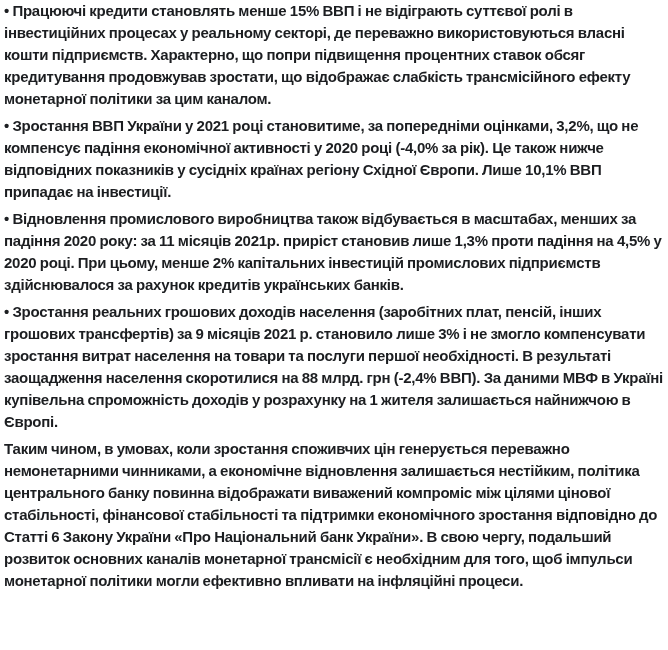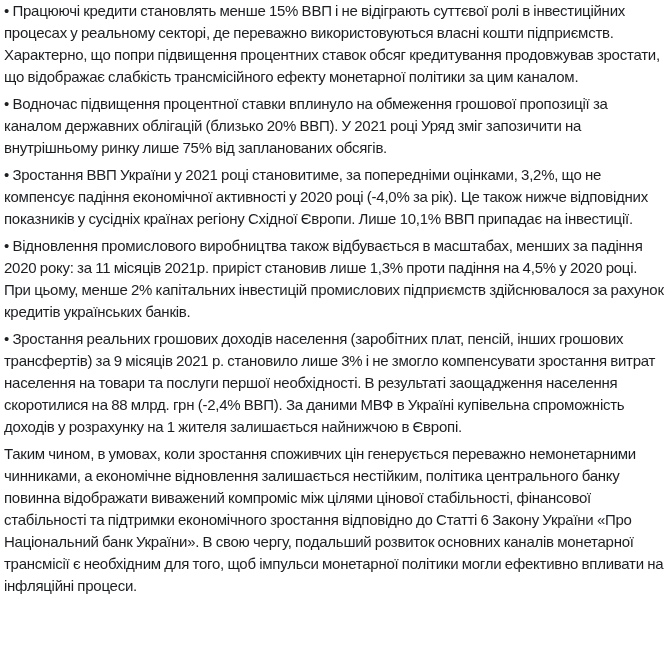--- a/index.html
+++ b/index.html
@@ -14,29 +14,29 @@
     }
     .post-body {
       position: relative;
       padding: 0 0 0 4px;
       font-family: "Liberation Sans", sans-serif;
       font-size: 15px;
       line-height: 22px;
       color: #1c1e21;
       letter-spacing: -0.25px;
       word-spacing: -0.5px;
+      font-weight: bold;
     }
     .para {
       margin: 0 0 5px 0;
       width: 662px;
     }
   </style>
 </head>
 <body>
 
 <div class="post-body">
   <p class="para">• Працюючі кредити становлять менше 15% ВВП і не відіграють суттєвої ролі в інвестиційних процесах у реальному секторі, де переважно використовуються власні кошти підприємств. Характерно, що попри підвищення процентних ставок обсяг кредитування продовжував зростати, що відображає слабкість трансмісійного ефекту монетарної політики за цим каналом.</p>
-  <p class="para">• Водночас підвищення процентної ставки вплинуло на обмеження грошової пропозиції за каналом державних облігацій (близько 20% ВВП). У 2021 році Уряд зміг запозичити на внутрішньому ринку лише 75% від запланованих обсягів.</p>
   <p class="para">• Зростання ВВП України у 2021 році становитиме, за попередніми оцінками, 3,2%, що не компенсує падіння економічної активності у 2020 році (-4,0% за рік). Це також нижче відповідних показників у сусідніх країнах регіону Східної Європи. Лише 10,1% ВВП припадає на інвестиції.</p>
   <p class="para">• Відновлення промислового виробництва також відбувається в масштабах, менших за падіння 2020 року: за 11 місяців 2021р. приріст становив лише 1,3% проти падіння на 4,5% у 2020 році. При цьому, менше 2% капітальних інвестицій промислових підприємств здійснювалося за рахунок кредитів українських банків.</p>
   <p class="para">• Зростання реальних грошових доходів населення (заробітних плат, пенсій, інших грошових трансфертів) за 9 місяців 2021 р. становило лише 3% і не змогло компенсувати зростання витрат населення на товари та послуги першої необхідності. В результаті заощадження населення скоротилися на 88 млрд. грн (-2,4% ВВП). За даними МВФ в Україні купівельна спроможність доходів у розрахунку на 1 жителя залишається найнижчою в Європі.</p>
   <p class="para">Таким чином, в умовах, коли зростання споживчих цін генерується переважно немонетарними чинниками, а економічне відновлення залишається нестійким, політика центрального банку повинна відображати виважений компроміс між цілями цінової стабільності, фінансової стабільності та підтримки економічного зростання відповідно до Статті 6 Закону України «Про Національний банк України». В свою чергу, подальший розвиток основних каналів монетарної трансмісії є необхідним для того, щоб імпульси монетарної політики могли ефективно впливати на інфляційні процеси.</p>
 </div>
 
 </body></html>

